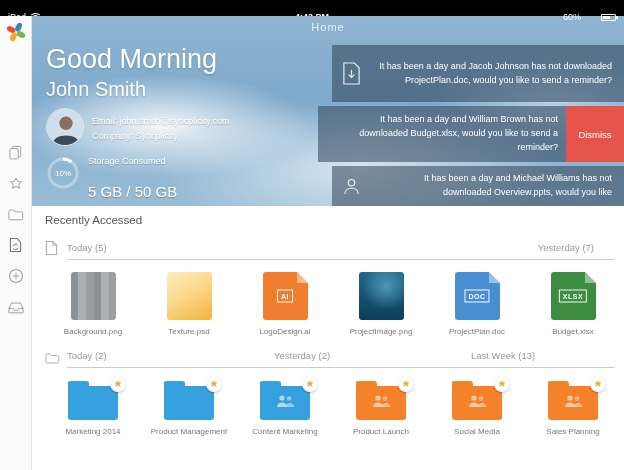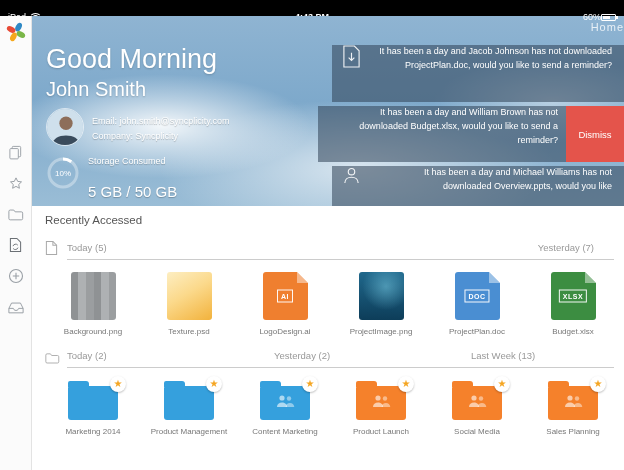--- a/index.html
+++ b/index.html
@@ -5,59 +5,59 @@
   * { margin:0; padding:0; box-sizing:border-box; }
   html,body { width:624px; height:470px; overflow:hidden; background:#fff;
     font-family:"Liberation Sans", sans-serif; }
   .screen { position:relative; width:624px; height:470px; background:#fff; }
 
   
   .status-bar { position:absolute; top:0; left:0; width:624px; height:16px; background:#000;
     color:#fff; font-size:9px; display:flex; align-items:center; padding:17px 8px; }
   .sb-left { display:flex; align-items:center; gap:4px; }
   .sb-time { position:absolute; left:0; right:0; text-align:center; font-weight:bold; }
-  .sb-right { margin-left:auto; display:flex; align-items:center; gap:0; z-index:2; }
+  .sb-right { margin-left:auto; display:flex; align-items:center; gap:20px; z-index:2; }
   .battery { position:relative; width:15px; height:7px; border:1px solid #fff; border-radius:1px; }
   .battery::before { content:""; position:absolute; left:1px; top:1px; bottom:1px; width:7px; background:#fff; }
   .battery::after { content:""; position:absolute; right:-3px; top:1.5px; width:2px; height:3px; background:#fff; }
 
   
   .sidebar { position:absolute; top:16px; left:0; width:32px; height:454px; background:#fbfbfb;
     border-right:1px solid #e3e3e3; display:flex; flex-direction:column; align-items:center; }
   .logo { margin-top:5px; }
   .side-icons { margin-top:96px; display:flex; flex-direction:column; align-items:center; gap:13px; }
   .side-icon { width:18px; height:18px; display:flex; align-items:center; justify-content:center; cursor:pointer; }
 
   
   .hero { position:absolute; top:16px; left:32px; width:592px; height:190px; overflow:hidden;
     background:
       radial-gradient(ellipse 230px 80px at 22% 58%, rgba(255,255,255,.9), rgba(255,255,255,0) 65%),
       radial-gradient(ellipse 320px 110px at 55% 80%, rgba(255,255,255,.65), rgba(255,255,255,0) 62%),
       radial-gradient(ellipse 200px 70px at 88% 45%, rgba(255,255,255,.45), rgba(255,255,255,0) 60%),
       linear-gradient(180deg,#8fb4d2 0%, #7ea9cb 45%, #9abdd6 100%);
     color:#fff; }
-  .nav-title { position:absolute; top:5px; left:0; right:0; text-align:right; font-size:11px;
+  .nav-title { position:absolute; top:5px; left:0; right:0; text-align:center; font-size:11px;
     letter-spacing:1px; color:rgba(255,255,255,.8); }
   .greeting { position:absolute; top:28px; left:14px; font-size:27px; font-weight:300;
     text-shadow:0 1px 2px rgba(0,0,0,.18); }
   .user-name { position:absolute; top:62px; left:14px; font-size:20px; font-weight:300;
     text-shadow:0 1px 2px rgba(0,0,0,.18); }
   .avatar { position:absolute; top:92px; left:14px; width:38px; height:38px; border-radius:50%;
     overflow:hidden; border:1px solid rgba(255,255,255,.6); cursor:pointer; }
   .contact { position:absolute; top:98px; left:60px; font-size:9px; line-height:1.7;
     text-shadow:0 1px 1px rgba(0,0,0,.25); }
   .storage-ring { position:absolute; top:140px; left:14px; width:34px; height:34px; }
   .storage-ring .pct { position:absolute; top:0; left:0; right:0; bottom:0; display:flex;
     align-items:center; justify-content:center; font-size:8px; }
   .storage-text { position:absolute; top:140px; left:56px; }
   .storage-title { font-size:9px; text-shadow:0 1px 1px rgba(0,0,0,.25); }
   .storage-value { font-size:15px; font-weight:300; margin-top:17px; text-shadow:0 1px 1px rgba(0,0,0,.25); }
 
   
-  .notif { position:absolute; right:0; background:rgba(47,66,85,.55); display:flex; align-items:flex-start;
+  .notif { position:absolute; right:0; background:rgba(47,66,85,.55); display:flex; align-items:center;
     cursor:pointer; }
   .notif-1 { top:29px; width:292px; height:57px; }
   .notif-2 { top:90px; width:306px; height:56px; }
   .notif-3 { top:150px; width:292px; height:40px; }
   .notif-icon { flex:0 0 38px; display:flex; align-items:center; justify-content:center; }
   .notif-text { flex:1; font-size:9px; line-height:1.55; text-align:right; color:#fff;
     padding:0 12px 0 4px; }
   .notif-2 .notif-text { padding-left:12px; padding-right:8px; }
   .dismiss-btn { flex:0 0 58px; height:100%; background:#e4544b; color:#fff; font-size:9.5px;
     display:flex; align-items:center; justify-content:center; cursor:pointer; border:none; }

